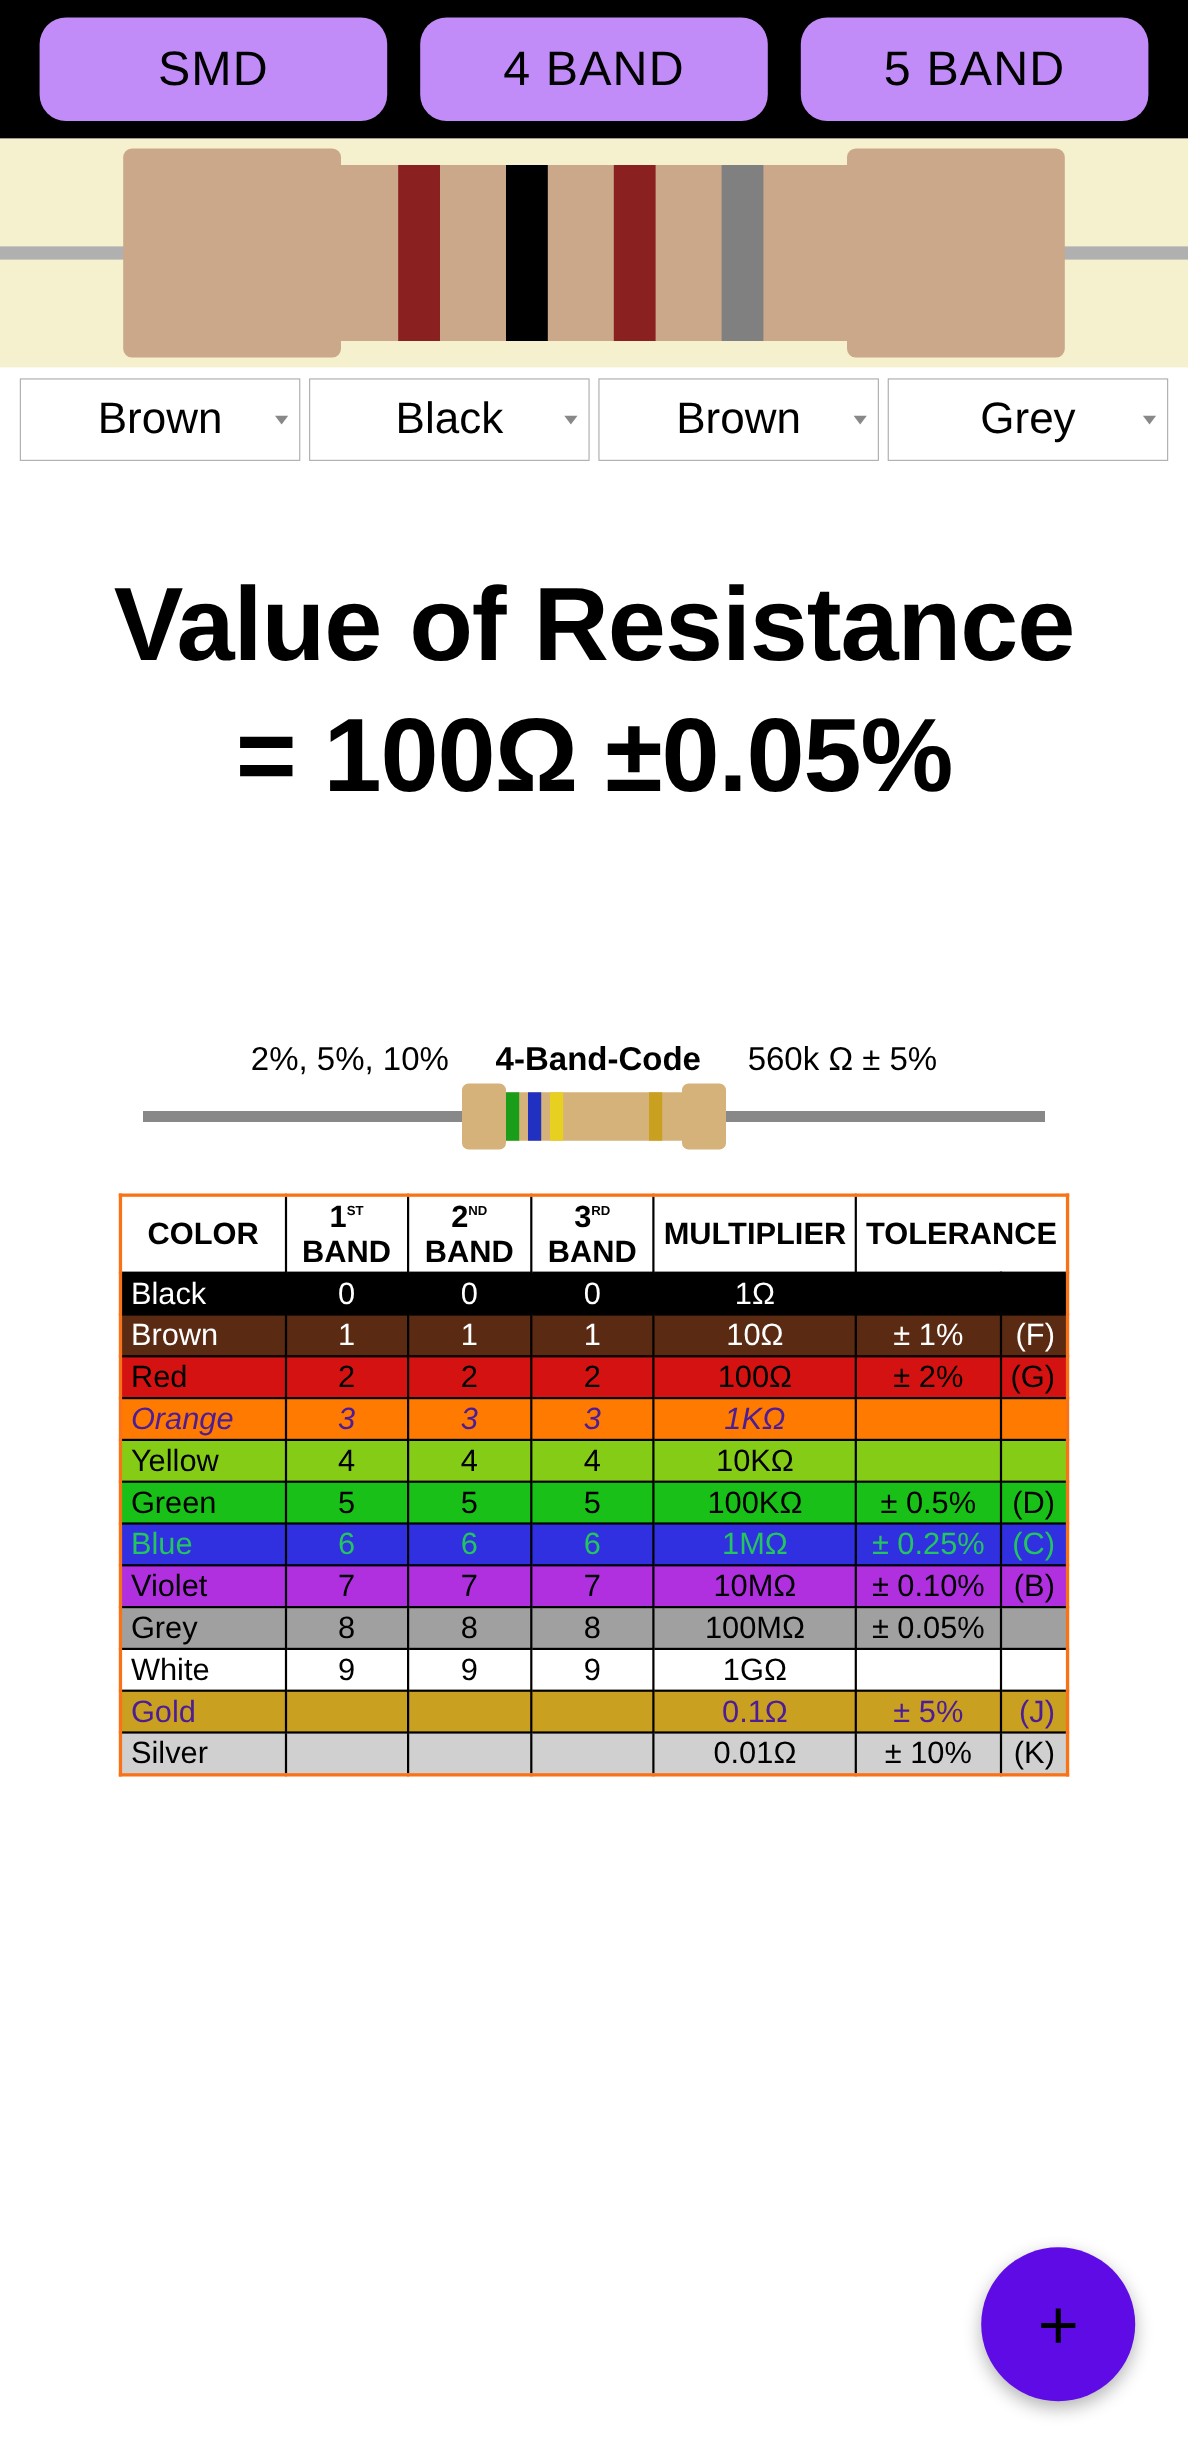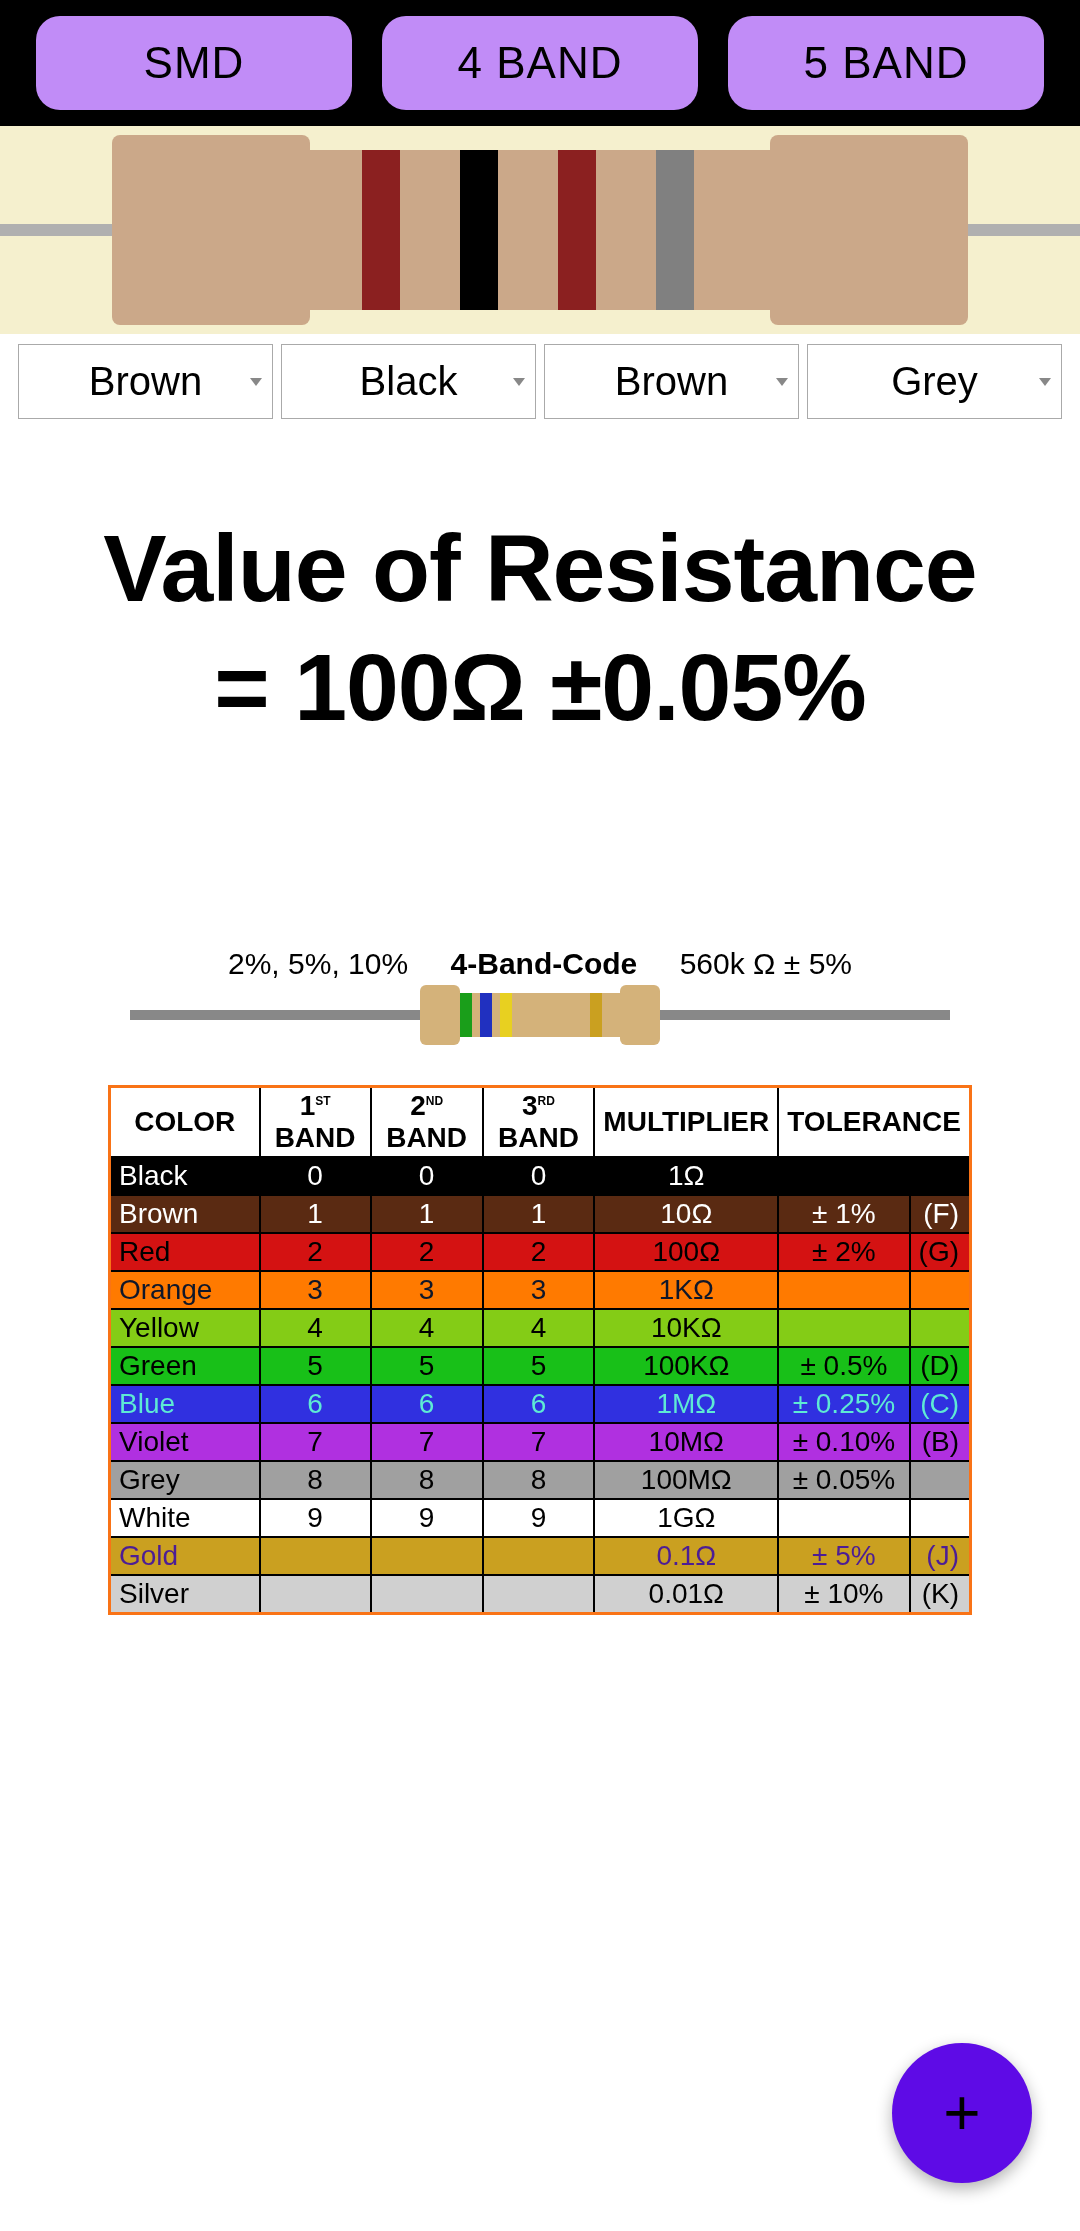--- a/index.html
+++ b/index.html
@@ -262,21 +262,21 @@
         </tr>
         <tr style="background: rgb(212, 18, 18); color: rgb(0, 0, 0);">
           <td class="name">Red</td>
           <td>2</td>
           <td>2</td>
           <td>2</td>
           <td>100Ω</td>
           <td class="tol">± 2%</td>
           <td class="letter">(G)</td>
         </tr>
-        <tr style="background: rgb(255, 122, 0); color: #0f172a;">
+        <tr style="background: rgb(255, 122, 0); color: #4c1d95; font-style: italic;">
           <td class="name">Orange</td>
           <td>3</td>
           <td>3</td>
           <td>3</td>
           <td>1KΩ</td>
           <td class="tol"></td>
           <td class="letter"></td>
         </tr>
         <tr style="background: #84cc16; color: rgb(0, 0, 0);">
           <td class="name">Yellow</td>
@@ -289,21 +289,21 @@
         </tr>
         <tr style="background: rgb(24, 192, 24); color: rgb(0, 0, 0);">
           <td class="name">Green</td>
           <td>5</td>
           <td>5</td>
           <td>5</td>
           <td>100KΩ</td>
           <td class="tol">± 0.5%</td>
           <td class="letter">(D)</td>
         </tr>
-        <tr style="background: rgb(48, 48, 224); color: #5eead4;">
+        <tr style="background: rgb(48, 48, 224); color: #22c55e;">
           <td class="name">Blue</td>
           <td>6</td>
           <td>6</td>
           <td>6</td>
           <td>1MΩ</td>
           <td class="tol">± 0.25%</td>
           <td class="letter">(C)</td>
         </tr>
         <tr style="background: rgb(176, 48, 224); color: rgb(0, 0, 0);">
           <td class="name">Violet</td>

